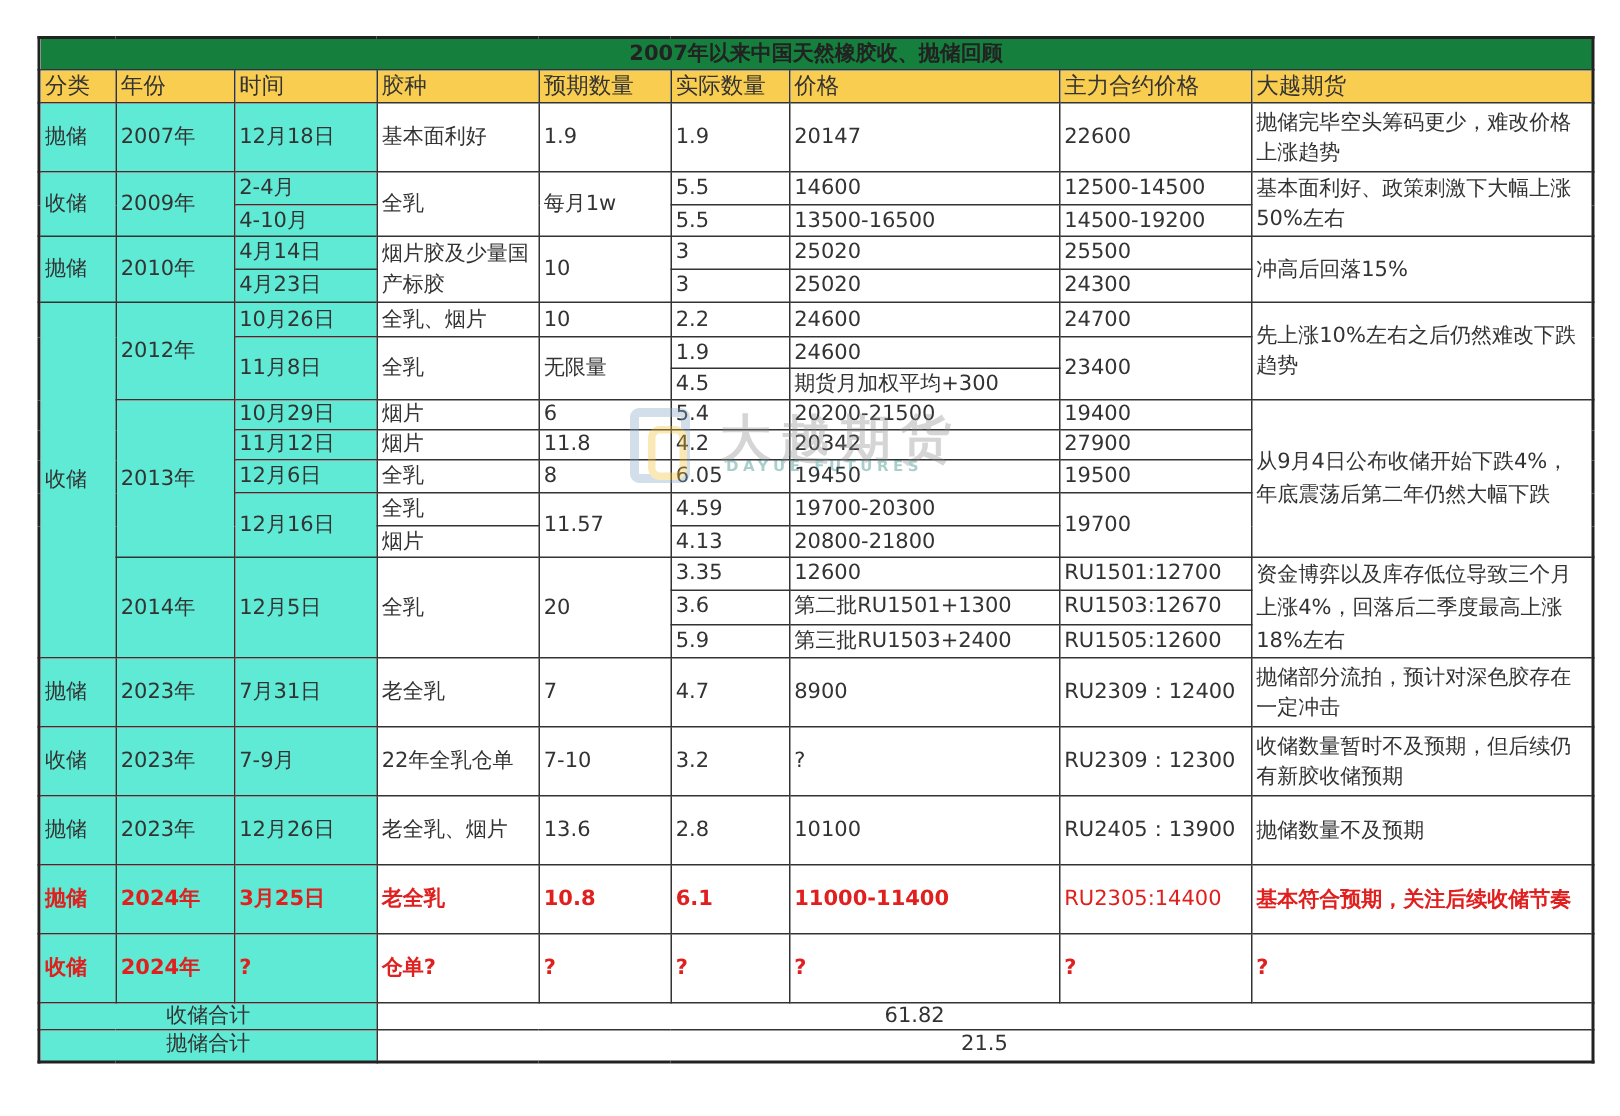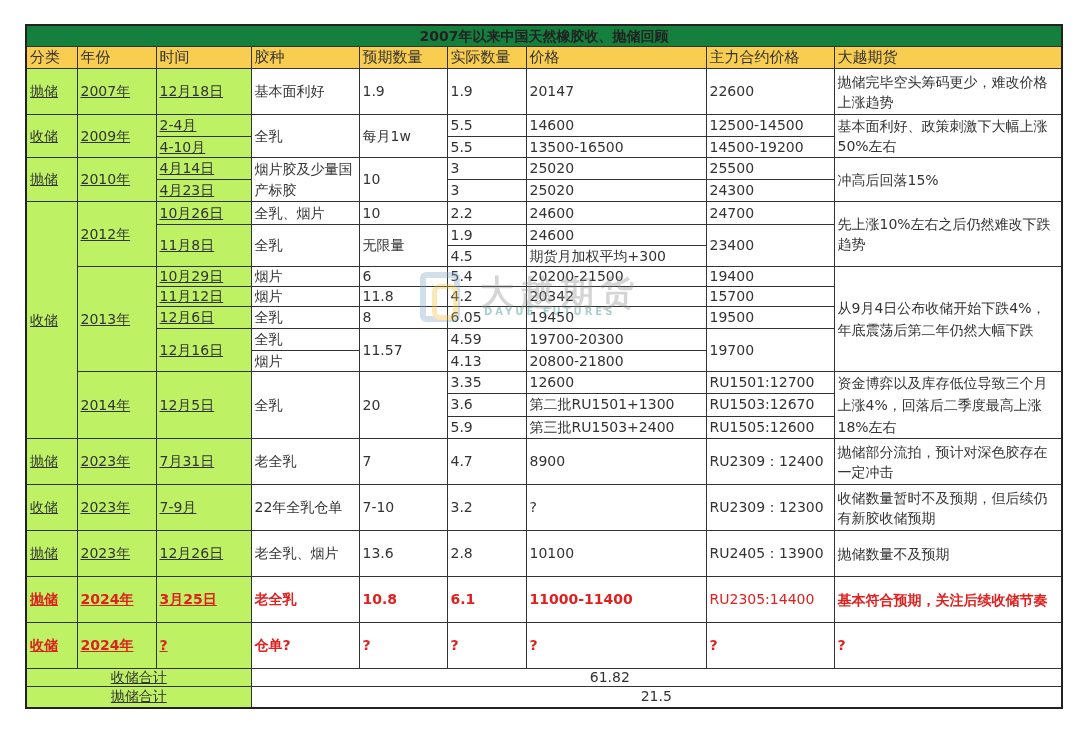--- a/index.html
+++ b/index.html
@@ -5,21 +5,21 @@
   html, body { margin: 0; padding: 0; background: #ffffff; }
   body { width: 1080px; height: 744px; position: relative; overflow: hidden;
          font-family: "DejaVu Sans", "Liberation Sans", sans-serif; }
   .tbl { position: absolute; left: 25px; top: 24px; width: 1036px;
          border-collapse: collapse; table-layout: fixed; border: 2px solid #222; }
   .tbl td { border: 1px solid #333; padding: 0 3px; font-size: 14px; color: #333;
             line-height: 17px; vertical-align: middle; white-space: nowrap; overflow: hidden; }
   .tbl td.wrap { white-space: normal; line-height: 20px; }
   .title-cell { background: #15803d; text-align: center; font-weight: bold; font-size: 14px !important; color: #222 !important; height: 20px; }
   .hdr td { background: #f9cd4f; font-size: 15px; height: 21px; color: #333; }
-  .blue { background: #bef264; text-decoration: underline; }
+  .blue { background: #5eead4; }
   .red { color: #e0201f !important; font-weight: bold; }
   .center { text-align: center; }
   .wm { position: absolute; left: 420px; top: 268px; width: 230px; height: 60px; pointer-events: none; opacity: 0.35; padding-left: 16px; }
   .wm .logo { position: absolute; left: 0; top: 4px; width: 40px; height: 50px; border: 6px solid #7fa6c8; border-radius: 6px; box-sizing: border-box; }
   .wm .logo:after { content: ""; position: absolute; left: 6px; top: 6px; width: 16px; height: 26px; border: 5px solid #f2c230; border-radius: 8px; }
   .wm .cn { position: absolute; left: 60px; top: 2px; font-size: 34px; font-weight: bold; color: #8a8a8a; letter-spacing: 6px; }
   .wm .en { position: absolute; left: 64px; top: 38px; font-size: 10px; font-weight: bold; color: #0f766e; letter-spacing: 3px; }
 </style>
 </head>
 <body>
@@ -133,21 +133,21 @@
     <td>20200-21500</td>
     <td>19400</td>
     <td rowspan="5" class="wrap" style="line-height:22px">从9月4日公布收储开始下跌4%，年底震荡后第二年仍然大幅下跌</td>
   </tr>
   <tr style="height:20px">
     <td class="blue">11月12日</td>
     <td>烟片</td>
     <td>11.8</td>
     <td>4.2</td>
     <td>20342</td>
-    <td>15700</td>
+    <td>27900</td>
   </tr>
   <tr style="height:22px">
     <td class="blue">12月6日</td>
     <td>全乳</td>
     <td>8</td>
     <td>6.05</td>
     <td>19450</td>
     <td>19500</td>
   </tr>
   <tr style="height:22px">

